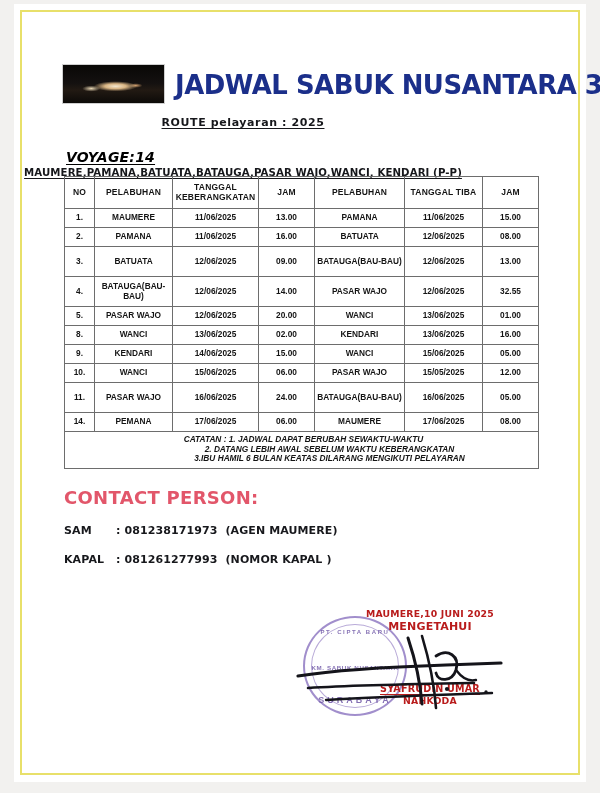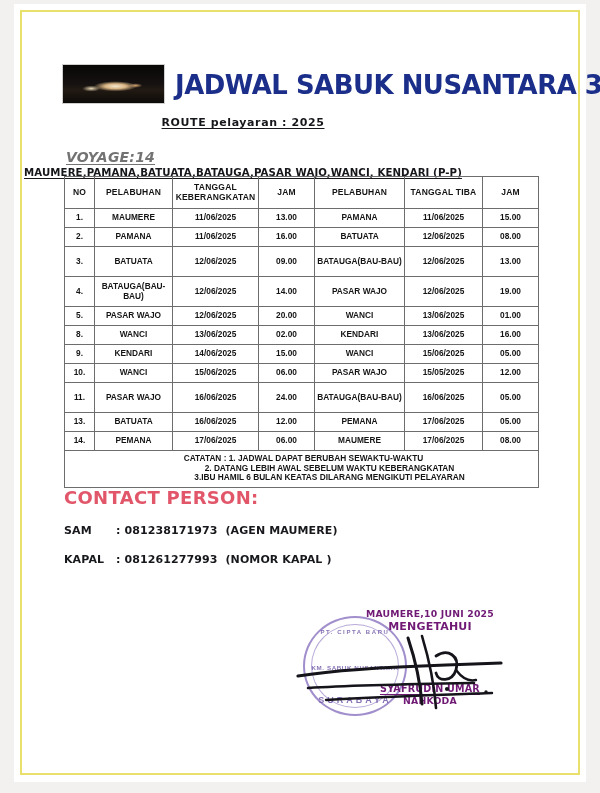--- a/index.html
+++ b/index.html
@@ -103,21 +103,21 @@
   }
 
   .voyage {
     position: absolute;
     left: 66px;
     top: 149px;
     font-family: "DejaVu Sans", sans-serif;
     font-weight: bold;
     font-style: italic;
     font-size: 14px;
-    color: #737373;
+    color: #000000;
     text-decoration: underline;
     text-underline-offset: 2px;
     letter-spacing: 0.2px;
   }
 
   
   .table-wrap {
     position: absolute;
     left: 64px;
     top: 176px;
@@ -154,20 +154,21 @@
   .col-port1  { width: 78px; }
   .col-date1  { width: 86px; }
   .col-jam1   { width: 56px; }
   .col-port2  { width: 90px; }
   .col-date2  { width: 78px; }
   .col-jam2   { width: 56px; }
 
   .notes-cell {
     text-align: right;
     padding: 3px 2px 4px 6px !important;
+    font-style: italic;
     font-weight: bold;
     font-size: 8.4px;
     line-height: 1.45;
     color: #171717;
   }
   .notes-cell .n-line { white-space: nowrap; }
   .notes-cell .n-indent { padding-left: 52px; }
 
   
   .contact-title {
@@ -197,21 +198,21 @@
   .contact-row .c-note { margin-left: 8px; }
 
   
   .sign-block {
     position: absolute;
     left: 330px;
     top: 608px;
     width: 200px;
     text-align: center;
     font-family: "DejaVu Sans", sans-serif;
-    color: #701a75;
+    color: #b91c1c;
   }
   .sign-place {
     font-size: 9.3px;
     font-weight: bold;
     letter-spacing: 0.2px;
   }
   .sign-mengetahui {
     font-size: 11px;
     font-weight: bold;
     margin-top: 1px;
@@ -356,21 +357,21 @@
             <td>12/06/2025</td>
             <td>13.00</td>
           </tr>
           <tr class="tall">
             <td>4.</td>
             <td>BATAUGA(BAU-BAU)</td>
             <td>12/06/2025</td>
             <td>14.00</td>
             <td>PASAR WAJO</td>
             <td>12/06/2025</td>
-            <td>19.00</td>
+            <td>32.55</td>
           </tr>
           <tr>
             <td>5.</td>
             <td>PASAR WAJO</td>
             <td>12/06/2025</td>
             <td>20.00</td>
             <td>WANCI</td>
             <td>13/06/2025</td>
             <td>01.00</td>
           </tr>
@@ -401,29 +402,20 @@
             <td>15/05/2025</td>
             <td>12.00</td>
           </tr>
           <tr class="tall">
             <td>11.</td>
             <td>PASAR WAJO</td>
             <td>16/06/2025</td>
             <td>24.00</td>
             <td>BATAUGA(BAU-BAU)</td>
             <td>16/06/2025</td>
-            <td>05.00</td>
-          </tr>
-          <tr>
-            <td>13.</td>
-            <td>BATUATA</td>
-            <td>16/06/2025</td>
-            <td>12.00</td>
-            <td>PEMANA</td>
-            <td>17/06/2025</td>
             <td>05.00</td>
           </tr>
           <tr>
             <td>14.</td>
             <td>PEMANA</td>
             <td>17/06/2025</td>
             <td>06.00</td>
             <td>MAUMERE</td>
             <td>17/06/2025</td>
             <td>08.00</td>

